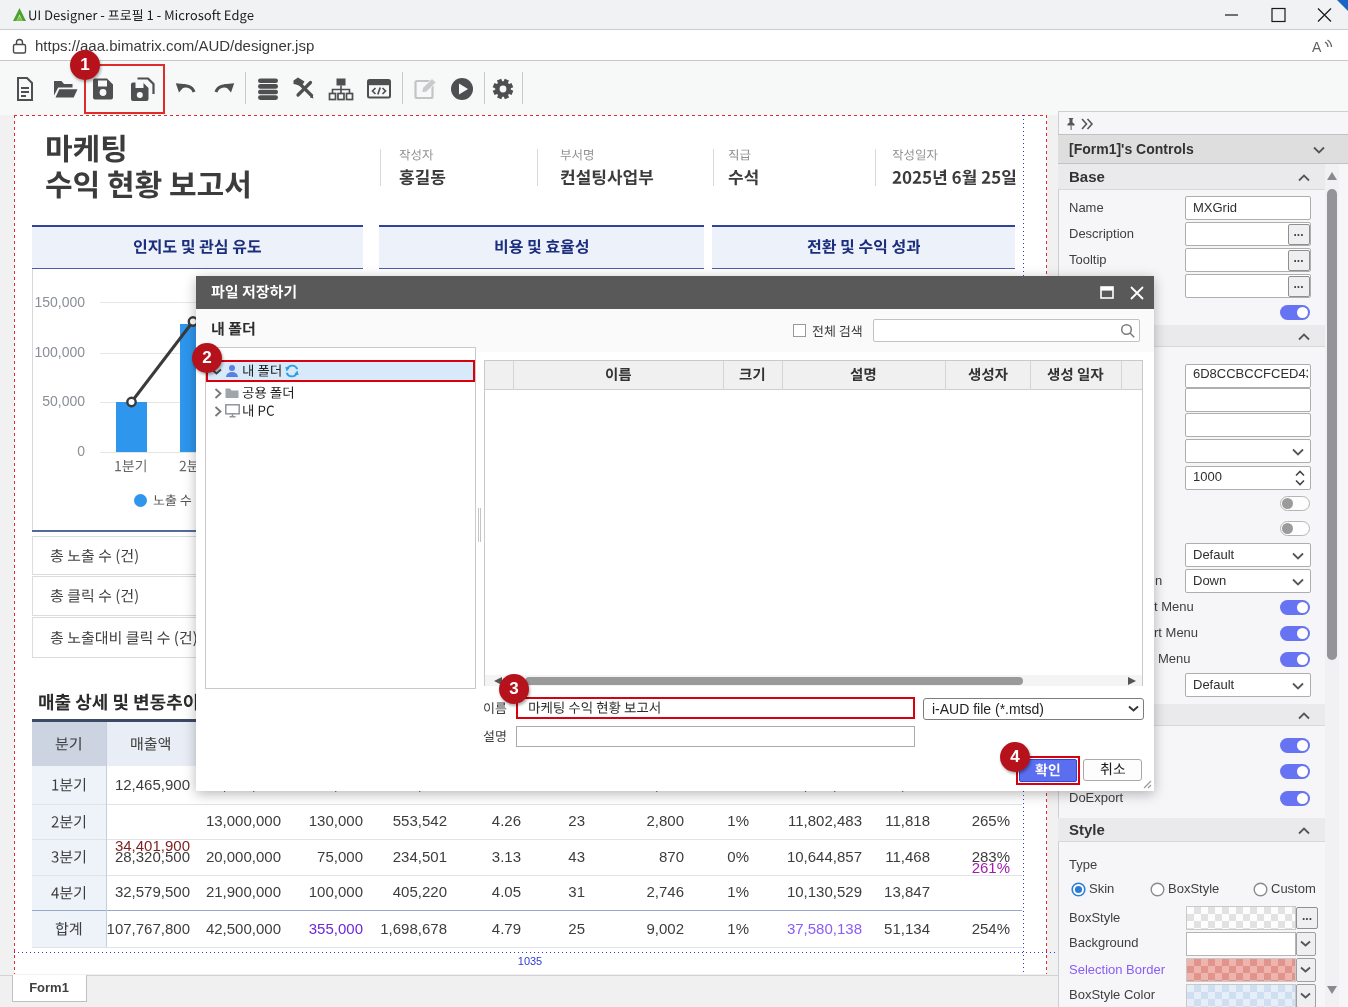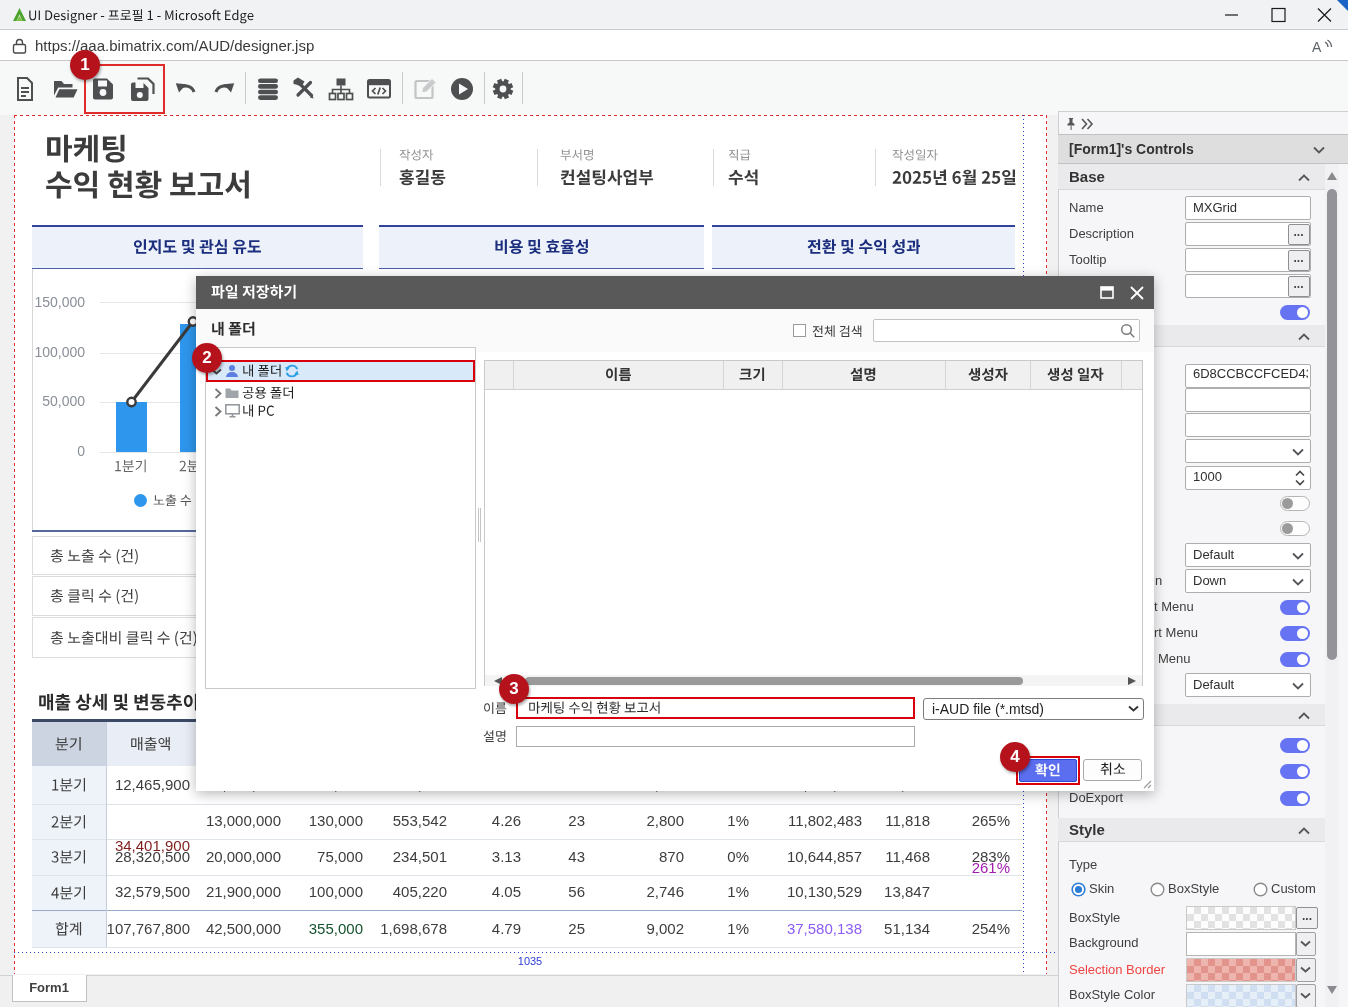--- a/index.html
+++ b/index.html
@@ -279,34 +279,34 @@
 <div style="position:absolute;left:32.0px;top:874.9px;width:74.0px;height:35.5px;background:#eef2f9"></div>
 <div style="position:absolute;left:32.0px;top:874.9px;width:990.0px;height:1.0px;background:#dfe3ea"></div>
 <div style="position:absolute;left:51.0px;top:880.6px;line-height:0"><svg width="35.9" height="21.9" viewBox="0 0 35.9 21.9">
       <path transform="translate(0,17.4)" fill="#3d3d3d" d="M5.1 0.0H6.4V-3.0H7.9V-4.1H6.4V-11.0H4.9L0.3 -3.9V-3.0H5.1ZM5.1 -4.1H1.7L4.2 -7.9C4.5 -8.4 4.8 -9.0 5.1 -9.5H5.2C5.1 -8.9 5.1 -8.0 5.1 -7.5Z M10.7 -12.0V-6.5H19.7V-12.0H18.5V-10.2H11.9V-12.0ZM11.9 -9.3H18.5V-7.5H11.9ZM9.1 -5.2V-4.2H14.7V-1.6H15.9V-4.2H21.4V-5.2ZM10.6 -2.8V0.9H20.0V-0.1H11.8V-2.8Z M32.8 -12.4V1.2H34.0V-12.4ZM23.7 -10.9V-9.9H28.8C28.5 -6.7 26.7 -4.1 23.0 -2.4L23.7 -1.4C28.2 -3.6 30.0 -7.0 30.0 -10.9Z"></path>
     </svg></div>
 <div style="position:absolute;top:881.4px;font:normal 15px 'Liberation Sans',sans-serif;color:#3d3d3d;line-height:22px;white-space:pre;right:1158.0px">32,579,500</div>
 <div style="position:absolute;top:881.4px;font:normal 15px 'Liberation Sans',sans-serif;color:#3d3d3d;line-height:22px;white-space:pre;right:1067.0px">21,900,000</div>
 <div style="position:absolute;top:881.4px;font:normal 15px 'Liberation Sans',sans-serif;color:#3d3d3d;line-height:22px;white-space:pre;right:985.0px">100,000</div>
 <div style="position:absolute;top:881.4px;font:normal 15px 'Liberation Sans',sans-serif;color:#3d3d3d;line-height:22px;white-space:pre;right:901.0px">405,220</div>
 <div style="position:absolute;top:881.4px;font:normal 15px 'Liberation Sans',sans-serif;color:#3d3d3d;line-height:22px;white-space:pre;right:827.0px">4.05</div>
-<div style="position:absolute;top:881.4px;font:normal 15px 'Liberation Sans',sans-serif;color:#3d3d3d;line-height:22px;white-space:pre;right:763.0px">56</div>
+<div style="position:absolute;top:881.4px;font:normal 15px 'Liberation Sans',sans-serif;color:#3d3d3d;line-height:22px;white-space:pre;right:763.0px">31</div>
 <div style="position:absolute;top:881.4px;font:normal 15px 'Liberation Sans',sans-serif;color:#3d3d3d;line-height:22px;white-space:pre;right:664.0px">2,746</div>
 <div style="position:absolute;top:881.4px;font:normal 15px 'Liberation Sans',sans-serif;color:#3d3d3d;line-height:22px;white-space:pre;right:599.0px">1%</div>
 <div style="position:absolute;top:881.4px;font:normal 15px 'Liberation Sans',sans-serif;color:#3d3d3d;line-height:22px;white-space:pre;right:486.0px">10,130,529</div>
 <div style="position:absolute;top:881.4px;font:normal 15px 'Liberation Sans',sans-serif;color:#3d3d3d;line-height:22px;white-space:pre;right:418.0px">13,847</div>
 <div style="position:absolute;top:857px;font:normal 15px 'Liberation Sans',sans-serif;color:#a21caf;line-height:22px;white-space:pre;right:338.0px">261%</div>
 <div style="position:absolute;left:32.0px;top:910.4px;width:74.0px;height:36.6px;background:#eef2f9"></div>
 <div style="position:absolute;left:32.0px;top:910.4px;width:990.0px;height:1.0px;background:#97a9c9"></div>
 <div style="position:absolute;left:55.2px;top:916.7px;line-height:0"><svg width="27.6" height="21.9" viewBox="0 0 27.6 21.9">
       <path transform="translate(0,17.4)" fill="#3d3d3d" d="M2.7 -3.9V1.0H11.3V-3.9H10.0V-2.5H4.0V-3.9ZM4.0 -1.5H10.0V-0.0H4.0ZM4.8 -9.4C2.8 -9.4 1.5 -8.4 1.5 -7.0C1.5 -5.5 2.8 -4.6 4.8 -4.6C6.7 -4.6 8.0 -5.5 8.0 -7.0C8.0 -8.4 6.7 -9.4 4.8 -9.4ZM4.8 -8.4C6.0 -8.4 6.8 -7.9 6.8 -7.0C6.8 -6.1 6.0 -5.6 4.8 -5.6C3.6 -5.6 2.7 -6.1 2.7 -7.0C2.7 -7.9 3.6 -8.4 4.8 -8.4ZM10.0 -12.4V-4.5H11.3V-7.9H13.3V-8.9H11.3V-12.4ZM4.2 -12.5V-11.0H0.8V-10.0H8.8V-11.0H5.4V-12.5Z M24.9 -12.4V1.2H26.1V-12.4ZM15.1 -10.7V-9.7H19.1C18.9 -6.8 17.4 -4.4 14.5 -2.7L15.3 -1.8C17.8 -3.3 19.3 -5.3 19.9 -7.6H22.2V-5.2H19.7V-4.2H22.2V0.5H23.3V-12.0H22.2V-8.6H20.2C20.3 -9.3 20.3 -10.0 20.3 -10.7Z"></path>
     </svg></div>
 <div style="position:absolute;top:917.5px;font:normal 15px 'Liberation Sans',sans-serif;color:#3d3d3d;line-height:22px;white-space:pre;right:1158.0px">107,767,800</div>
 <div style="position:absolute;top:917.5px;font:normal 15px 'Liberation Sans',sans-serif;color:#3d3d3d;line-height:22px;white-space:pre;right:1067.0px">42,500,000</div>
-<div style="position:absolute;top:917.5px;font:normal 15px 'Liberation Sans',sans-serif;color:#14532d;line-height:22px;white-space:pre;right:985.0px">355,000</div>
+<div style="position:absolute;top:917.5px;font:normal 15px 'Liberation Sans',sans-serif;color:#6d28d9;line-height:22px;white-space:pre;right:985.0px">355,000</div>
 <div style="position:absolute;top:917.5px;font:normal 15px 'Liberation Sans',sans-serif;color:#3d3d3d;line-height:22px;white-space:pre;right:901.0px">1,698,678</div>
 <div style="position:absolute;top:917.5px;font:normal 15px 'Liberation Sans',sans-serif;color:#3d3d3d;line-height:22px;white-space:pre;right:827.0px">4.79</div>
 <div style="position:absolute;top:917.5px;font:normal 15px 'Liberation Sans',sans-serif;color:#3d3d3d;line-height:22px;white-space:pre;right:763.0px">25</div>
 <div style="position:absolute;top:917.5px;font:normal 15px 'Liberation Sans',sans-serif;color:#3d3d3d;line-height:22px;white-space:pre;right:664.0px">9,002</div>
 <div style="position:absolute;top:917.5px;font:normal 15px 'Liberation Sans',sans-serif;color:#3d3d3d;line-height:22px;white-space:pre;right:599.0px">1%</div>
 <div style="position:absolute;top:917.5px;font:normal 15px 'Liberation Sans',sans-serif;color:#8b5cf6;line-height:22px;white-space:pre;right:486.0px">37,580,138</div>
 <div style="position:absolute;top:917.5px;font:normal 15px 'Liberation Sans',sans-serif;color:#3d3d3d;line-height:22px;white-space:pre;right:418.0px">51,134</div>
 <div style="position:absolute;top:917.5px;font:normal 15px 'Liberation Sans',sans-serif;color:#3d3d3d;line-height:22px;white-space:pre;right:338.0px">254%</div>
 <div style="position:absolute;left:106.0px;top:721.5px;width:1.0px;height:225.5px;background:#c6cedd"></div>
 <div style="position:absolute;left:32.0px;top:946.5px;width:990.0px;height:1.0px;background:#dfe3ea"></div>
@@ -447,21 +447,21 @@
 <div style="position:absolute;top:907.9px;font:normal 13px 'Liberation Sans',sans-serif;color:#3f3f3f;line-height:20px;white-space:pre;left:1069.0px">BoxStyle</div>
 <div style="position:absolute;left:1186.0px;top:906.0px;width:110.0px;height:24.0px;background:repeating-conic-gradient(#e2e2e2 0% 25%,#fdfdfd 25% 50%);background-size:14px 14px;border:1px solid #c9c9c9"></div>
 <div style="position:absolute;left:1296.0px;top:907.0px;width:22.0px;height:22.0px;background:#efeff1;border:1px solid #8f8f8f;border-radius:2px"></div>
 <div style="position:absolute;top:906.5px;font:bold 12px 'Liberation Sans',sans-serif;color:#444;line-height:18px;white-space:pre;left:1307.0px;transform:translateX(-50%)">...</div>
 <div style="position:absolute;top:933.4px;font:normal 13px 'Liberation Sans',sans-serif;color:#3f3f3f;line-height:20px;white-space:pre;left:1069.0px">Background</div>
 <div style="position:absolute;left:1186.0px;top:931.5px;width:110.0px;height:24.0px;background:#fff;border:1px solid #b5b5b5"></div>
 <div style="position:absolute;left:1296.0px;top:931.5px;width:20.0px;height:24.0px;background:#efeff1;border:1px solid #9f9f9f;border-radius:2px"></div>
 <svg class="abs" style="left:1299.0px;top:936.5px" width="13" height="13" viewBox="0 0 13 13">
     <path d="M2 4.5 L6.5 8.5 L11.0 4.5" fill="none" stroke="#55565a" stroke-width="1.8"></path>
   </svg>
-<div style="position:absolute;top:959.9px;font:normal 13px 'Liberation Sans',sans-serif;color:#ef4444;line-height:20px;white-space:pre;left:1069.0px">Selection Border</div>
+<div style="position:absolute;top:959.9px;font:normal 13px 'Liberation Sans',sans-serif;color:#8b5cf6;line-height:20px;white-space:pre;left:1069.0px">Selection Border</div>
 <div style="position:absolute;left:1186.0px;top:958.0px;width:110.0px;height:24.0px;background:repeating-conic-gradient(#e2938c 0% 25%,#eeb4ae 25% 50%);background-size:14px 14px;border:1px solid #c9c9c9"></div>
 <div style="position:absolute;left:1296.0px;top:958.0px;width:20.0px;height:24.0px;background:#efeff1;border:1px solid #9f9f9f;border-radius:2px"></div>
 <svg class="abs" style="left:1299.0px;top:963.0px" width="13" height="13" viewBox="0 0 13 13">
     <path d="M2 4.5 L6.5 8.5 L11.0 4.5" fill="none" stroke="#55565a" stroke-width="1.8"></path>
   </svg>
 <div style="position:absolute;top:985.4px;font:normal 13px 'Liberation Sans',sans-serif;color:#3f3f3f;line-height:20px;white-space:pre;left:1069.0px">BoxStyle Color</div>
 <div style="position:absolute;left:1186.0px;top:983.5px;width:110.0px;height:24.0px;background:repeating-conic-gradient(#cfdef0 0% 25%,#e6eef8 25% 50%);background-size:14px 14px;border:1px solid #c9c9c9"></div>
 <div style="position:absolute;left:1296.0px;top:983.5px;width:20.0px;height:24.0px;background:#efeff1;border:1px solid #9f9f9f;border-radius:2px"></div>
 <svg class="abs" style="left:1299.0px;top:988.5px" width="13" height="13" viewBox="0 0 13 13">
     <path d="M2 4.5 L6.5 8.5 L11.0 4.5" fill="none" stroke="#55565a" stroke-width="1.8"></path>

